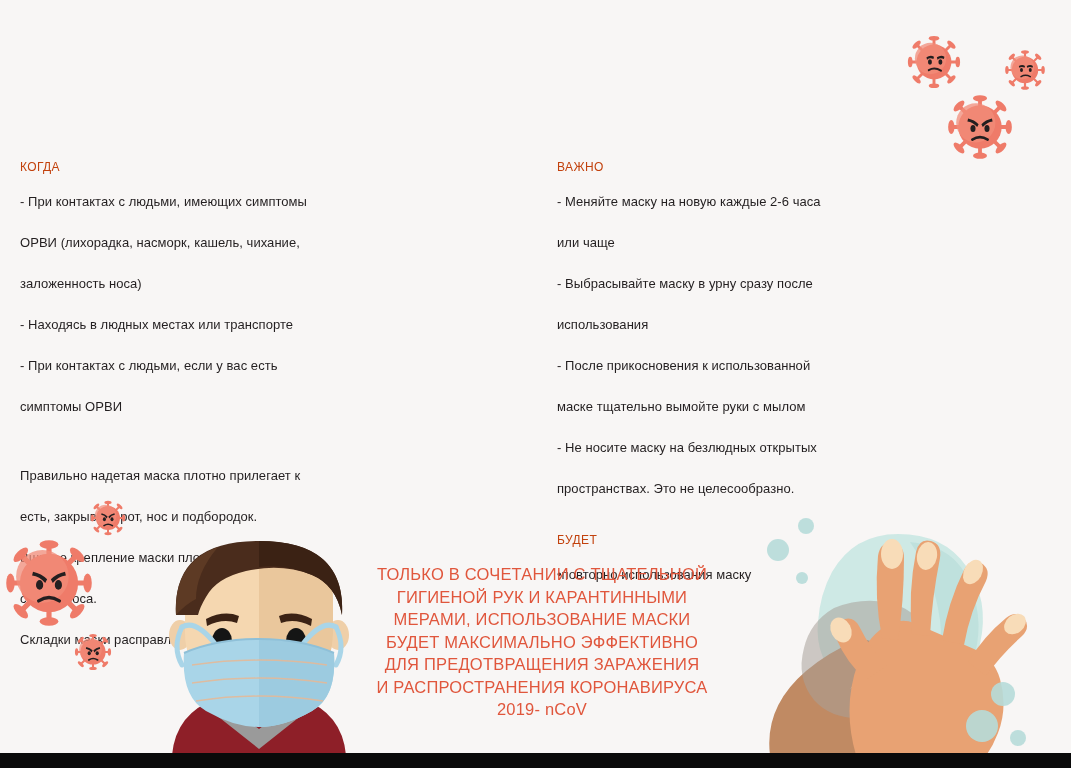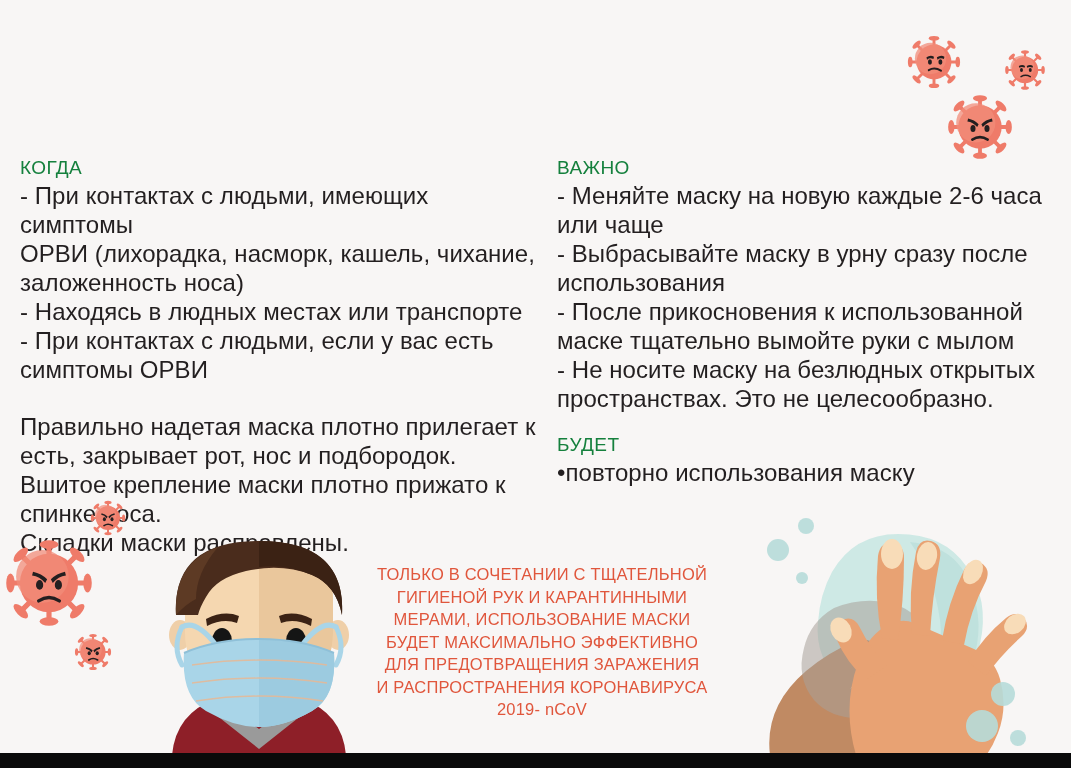--- a/index.html
+++ b/index.html
@@ -27,30 +27,30 @@
     font-weight:400;
     white-space:pre-line;
   }
 
   
   .col { position:absolute; }
   #col-left  { left:20px;  top:156px; width:520px; }
   #col-right { left:557px; top:156px; width:500px; }
 
   .sec-head {
-    color:#15803d;
-    font-size:19px;
+    color:#c2410c;
+    font-size:12px;
     line-height:23px;
     letter-spacing:0.4px;
     margin-bottom:2px;
   }
   .body-text {
     color:#231f20;
-    font-size:24px;
-    line-height:29px;
+    font-size:13px;
+    line-height:41px;
     letter-spacing:0.05px;
     white-space:pre-line;
   }
   .gap { height:28px; }
   .gap-sm { height:20px; }
 
   
   #center-block {
     position:absolute; left:348px; top:563px; width:388px;
     text-align:center;

